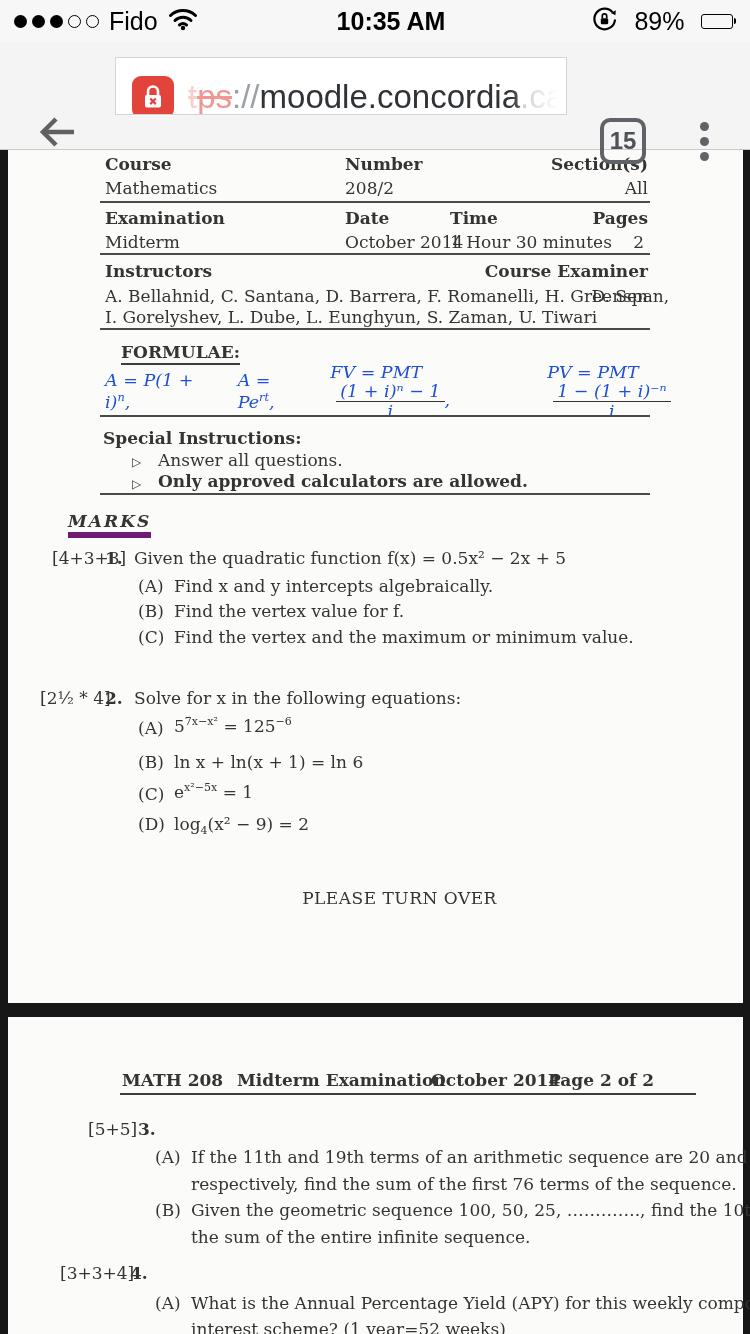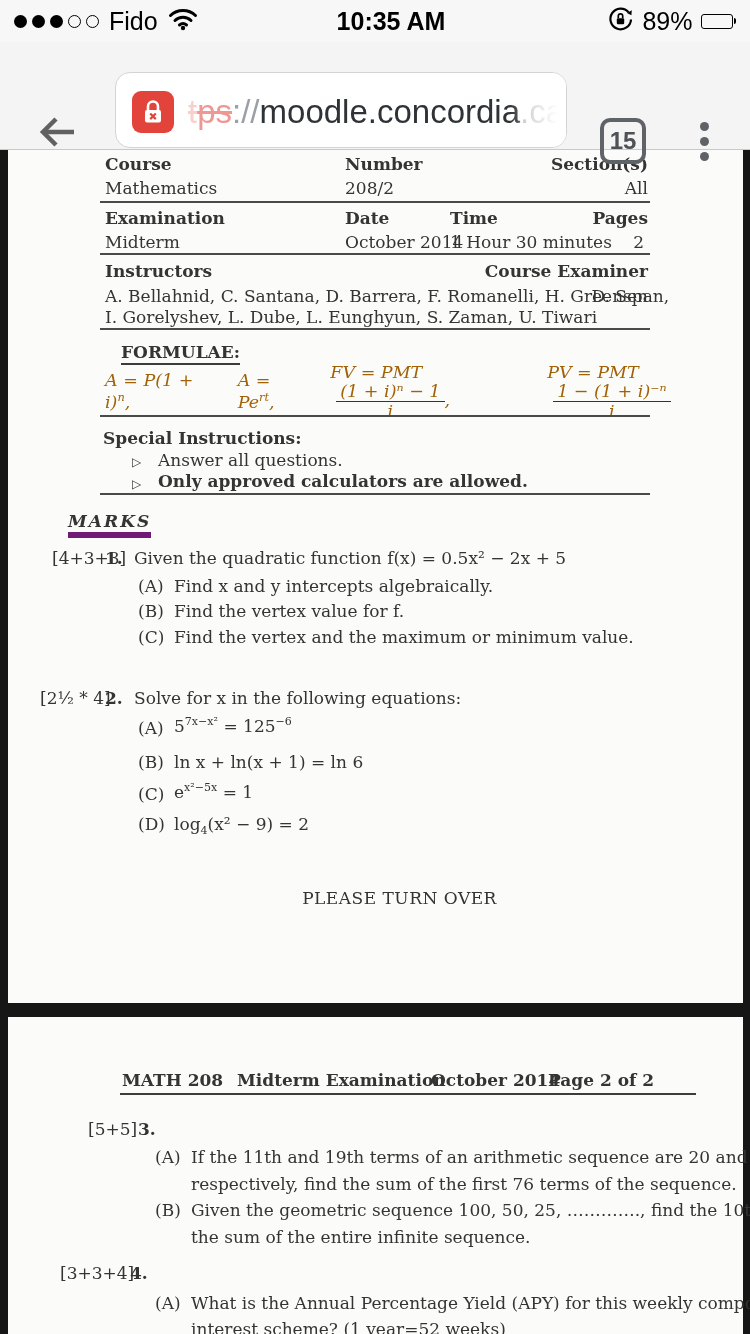--- a/index.html
+++ b/index.html
@@ -10,35 +10,35 @@
   
   .status-bar { position:absolute; left:0; top:0; width:750px; height:42px;
     background:#f7f7f7; display:flex; align-items:center; padding:0 14px; z-index:30; }
   .sig-dots { display:flex; gap:5px; align-items:center; margin-right:10px; }
   .sig-dot { width:13px; height:13px; border-radius:50%; }
   .sig-dot.on { background:#000; }
   .sig-dot.off { background:transparent; border:1.5px solid #000; }
   .carrier { font-size:25px; color:#000; margin-right:10px; }
   .status-center { position:absolute; left:0; right:0; text-align:center;
     font-size:25px; font-weight:600; color:#000; pointer-events:none;padding-left:32px; }
-  .status-right { margin-left:auto; display:flex; align-items:center; gap:8px; }
+  .status-right { margin-left:auto; display:flex; align-items:center; gap:16px; }
   .batt-pct { font-size:25px; color:#000; }
   .battery { display:flex; align-items:center; }
   .batt-shell { width:32px; height:15px; border:1.5px solid #000; border-radius:3px;
     padding:1.5px; }
   .batt-fill { height:100%; width:88%; background:#000; border-radius:1px; }
   .batt-nub { width:2.5px; height:6px; background:#000; border-radius:0 2px 2px 0; margin-left:1px; }
 
   
   .toolbar { position:absolute; left:0; top:42px; width:750px; height:108px;
     background:#f4f4f4; border-bottom:1px solid #c9c9c9; z-index:25; }
   .back-btn { position:absolute; left:30px; top:70px-; top:70px; width:56px; height:56px; top:66px;}
   .back-btn svg { display:block; }
-  .url-box { position:absolute; left:115px; top:30px; width:452px; height:76px;
-    background:#fff; border:1px solid #d4d4d4; border-radius:15px; overflow:hidden;
+  .url-box { position:absolute; left:115px; top:15px; width:452px; height:58px;
+    background:#fff; border:1px solid #d4d4d4; border-radius:0; overflow:hidden;
     display:flex; align-items:center; }
   .lock-badge { position:absolute; left:16px; top:18px; width:42px; height:42px;
     border-radius:9px; display:flex; align-items:center; justify-content:center; }
   .url-text { position:absolute; left:72px; top:0; height:78px; display:flex;
     align-items:center; font-size:33px; white-space:nowrap; }
   .url-scheme { color:#e2443b; text-decoration:line-through; }
   .url-scheme .faint { opacity:.25; } .url-scheme .semi { opacity:.55; }
   .url-sep { color:#9aa0a6; }
   .url-host { color:#2f3337; }
   .url-tld { color:#bdbdbd; }
@@ -58,21 +58,21 @@
   .page-1 { top:0; height:853px; }
   .page-2 { top:867px; height:467px; }
   .t { position:absolute; white-space:nowrap; }
   .bold { font-weight:bold; }
   .rule { position:absolute; left:92px; width:550px; height:0; border-top:2px solid #4a4a4a; }
   .u { border-bottom:2px solid #3c3c3c; padding-bottom:1px; }
   .marks-head { font-style:italic; font-weight:bold; letter-spacing:2px;
     border-bottom:6px solid #701a75; padding-bottom:1px;text-align:center; }
   .bullet { font-family:"DejaVu Sans",sans-serif; font-size:12px; }
   .formula-row { position:absolute; left:97px; top:212px; display:flex; gap:24px;
-    align-items:center; font-style:italic; font-size:17.5px; color:#a16207; }
+    align-items:center; font-style:italic; font-size:17.5px; color:#1d4ed8; }
   .frac { display:inline-flex; flex-direction:column; align-items:center;
     vertical-align:middle; margin-left:6px; line-height:1.05; }
   .frac .num { padding:0 4px 1px; border-bottom:1.5px solid #343434; }
   sup { font-size:.65em; } sub { font-size:.65em; }
   .p2-header { position:absolute; left:112px; top:53px; width:576px; height:25px;
     border-bottom:2px solid #3c3c3c; font-weight:bold; }
   .p2-header .t { top:0; }
   .turnover { position:absolute; left:0; top:738px; width:735px; text-align:center;
     padding-left:48px; letter-spacing:.5px; }
 </style>

